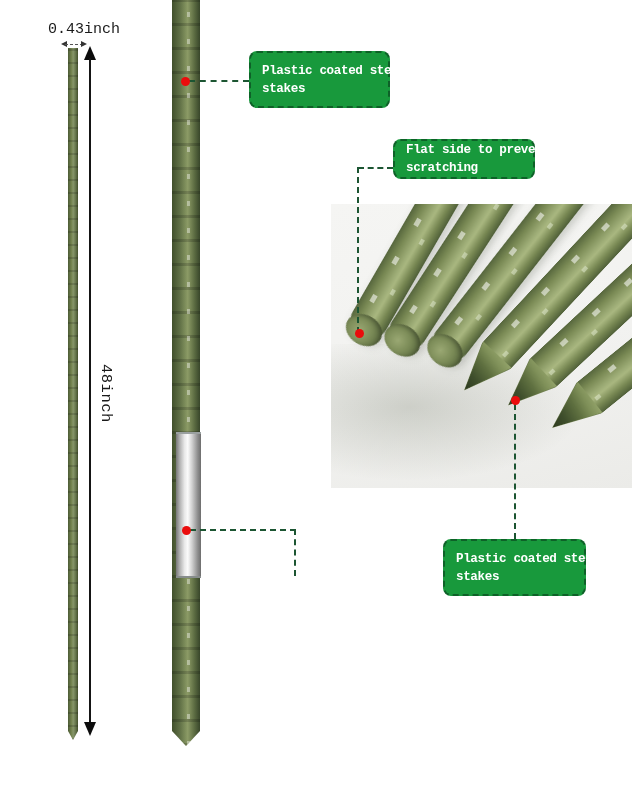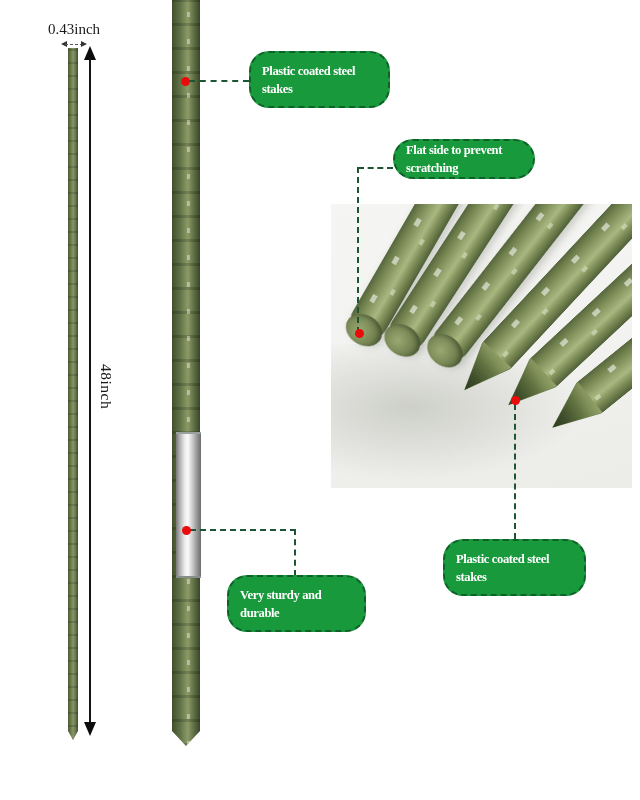--- a/index.html
+++ b/index.html
@@ -1,21 +1,21 @@
 <!DOCTYPE html>
 <html style="--box_green: #18993c; --box_border: #0e6128; --leader: #1c5532; --red_dot: #ea0c0c; --ink: #1a1a1a; --photo_bg: #f2f2f0;"><head>
 <meta charset="utf-8">
 <style>
   :root{
     --box_green:#18993c; --box_border:#0e6128; --leader:#1c5532;
     --red_dot:#ea0c0c; --ink:#1a1a1a; --photo_bg:#f2f2f0;
   }
   html,body{margin:0;padding:0;background:#ffffff;}
   .stage{position:relative;width:640px;height:800px;background:#ffffff;overflow:hidden;
-         font-family:Liberation Serif, serif;}
+         font-family:Liberation Mono, monospace;}
 
   
   .thin-stake{position:absolute;left:68px;top:48px;width:10px;height:692px;
     background-image:
       repeating-linear-gradient(0deg, rgba(0,0,0,.16) 0 2px, transparent 2px 13px),
       linear-gradient(90deg,#4c5b35 0%,#74845０ 35%,#87966a 52%,#64744a 78%,#434f2c 100%);
     background-image:
       repeating-linear-gradient(0deg, rgba(0,0,0,.16) 0 2px, transparent 2px 13px),
       linear-gradient(90deg,#4c5b35 0%,#748450 35%,#87966a 52%,#64744a 78%,#434f2c 100%);
     clip-path:polygon(0 0,100% 0,100% calc(100% - 9px),50% 100%,0 calc(100% - 9px));}
@@ -77,21 +77,21 @@
     box-shadow:inset -2px -2px 4px rgba(0,0,0,.25);}
   .cone{position:absolute;left:0;top:0;width:49px;height:100%;
     clip-path:polygon(0 50%,100% 0,100% 100%);
     background:linear-gradient(100deg,#26321b 0%,#3f4f2c 35%,#5f7040 62%,#7e8f58 82%,#93a36a 100%);}
 
   
   .dashH{position:absolute;border-top:2px dashed var(--leader);height:0;z-index:4;}
   .dashV{position:absolute;border-left:2px dashed var(--leader);width:0;z-index:4;}
   .dot{position:absolute;width:9px;height:9px;border-radius:50%;background:var(--red_dot);z-index:6;}
   .callout{position:absolute;z-index:5;background:var(--box_green);
-    border:2px dashed var(--box_border);border-radius:20px;
+    border:2px dashed var(--box_border);border-radius:8px;
     display:flex;flex-direction:column;justify-content:center;
     padding:4px 4px 4px 11px;box-sizing:border-box;}
   .callout .line{color:#ffffff;font-weight:bold;font-size:13px;line-height:18px;
     letter-spacing:-0.4px;white-space:nowrap;transform:scaleX(.97);transform-origin:left center;}
 </style>
 </head>
 <body>
 
 <div class="stage">
 
@@ -147,22 +147,18 @@
   <div class="dot" style="left:511px;top:396px;"></div>
 
   <div class="callout" style="left:249px;top:51px;width:141px;height:57px;">
     <div class="line">Plastic coated steel</div>
     <div class="line">stakes</div>
   </div>
   <div class="callout" style="left:393px;top:139px;width:142px;height:40px;">
     <div class="line">Flat side to prevent</div>
     <div class="line">scratching</div>
   </div>
-  <div class="callout" style="left:227px;top:575px;width:139px;height:57px;">
-    <div class="line">Very sturdy and</div>
-    <div class="line">durable</div>
-  </div>
   <div class="callout" style="left:443px;top:539px;width:143px;height:57px;">
     <div class="line">Plastic coated steel</div>
     <div class="line">stakes</div>
   </div>
 
 </div>
 
 </body></html>

